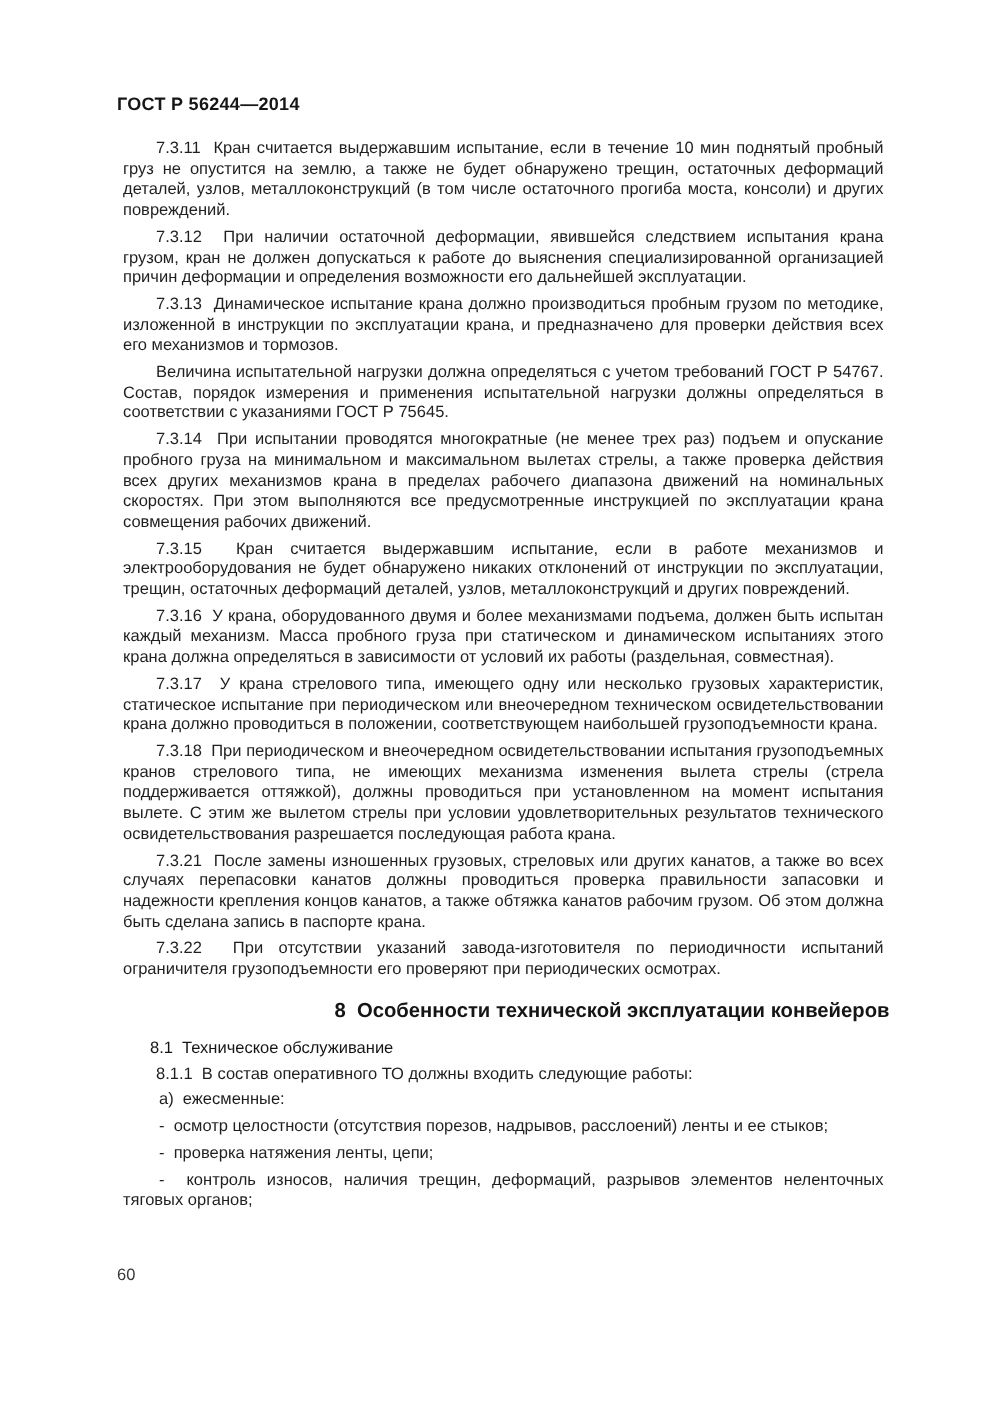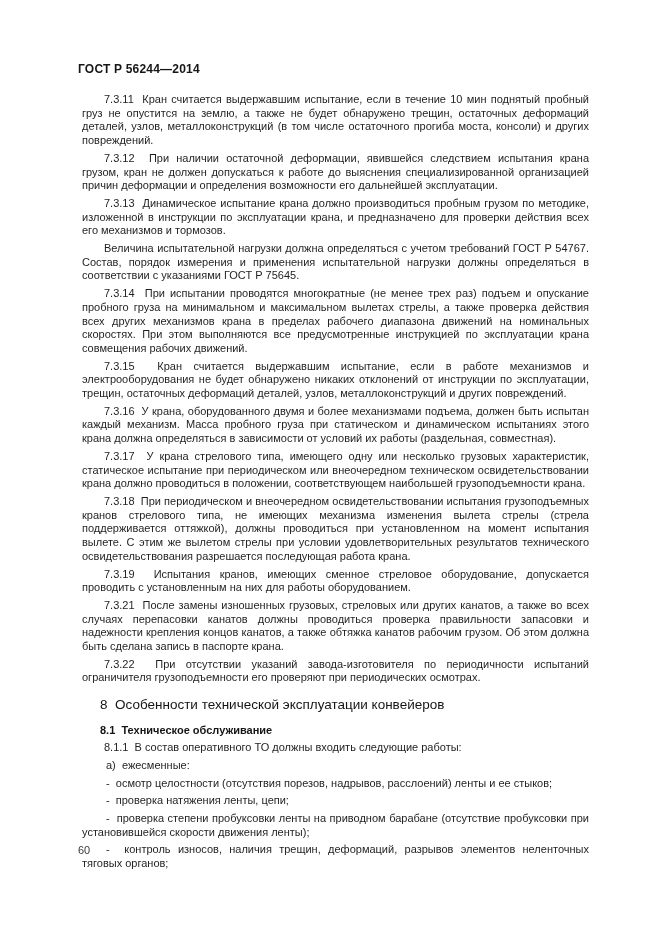--- a/index.html
+++ b/index.html
@@ -32,30 +32,30 @@
     line-height: 13.7px;
     text-align: justify;
     color: #1f1f1f;
   }
   .para {
     margin: 4px;
     text-indent: 22px;
   }
   .section-heading {
     font-size: 13.5px;
-    font-weight: normal;
+    font-weight: bold;
     line-height: 16px;
-    text-align: left;
+    text-align: right;
     text-indent: 22px;
     margin: 12px 0 10px 0;
     color: #151515;
   }
   .subsection-heading {
     font-size: 11px;
-    font-weight: bold;
+    font-weight: normal;
     line-height: 14px;
     text-align: left;
     text-indent: 22px;
     margin: 0 0 2px 0;
     color: #151515;
   }
   .list-line {
     text-indent: 24px;
   }
   .page-number {
@@ -75,30 +75,28 @@
   <div class="content">
     <p class="para">7.3.11&nbsp; Кран считается выдержавшим испытание, если в течение 10 мин поднятый пробный груз не опустится на землю, а также не будет обнаружено трещин, остаточных деформаций деталей, узлов, металлоконструкций (в том числе остаточного прогиба моста, консоли) и других повреждений.</p>
     <p class="para">7.3.12&nbsp; При наличии остаточной деформации, явившейся следствием испытания крана грузом, кран не должен допускаться к работе до выяснения специализированной организацией причин деформации и определения возможности его дальнейшей эксплуатации.</p>
     <p class="para">7.3.13&nbsp; Динамическое испытание крана должно производиться пробным грузом по методике, изложенной в инструкции по эксплуатации крана, и предназначено для проверки действия всех его механизмов и тормозов.</p>
     <p class="para">Величина испытательной нагрузки должна определяться с учетом требований ГОСТ Р 54767. Состав, порядок измерения и применения испытательной нагрузки должны определяться в соответствии с указаниями ГОСТ Р 75645.</p>
     <p class="para">7.3.14&nbsp; При испытании проводятся многократные (не менее трех раз) подъем и опускание пробного груза на минимальном и максимальном вылетах стрелы, а также проверка действия всех других механизмов крана в пределах рабочего диапазона движений на номинальных скоростях. При этом выполняются все предусмотренные инструкцией по эксплуатации крана совмещения рабочих движений.</p>
     <p class="para">7.3.15&nbsp; Кран считается выдержавшим испытание, если в работе механизмов и электрооборудования не будет обнаружено никаких отклонений от инструкции по эксплуатации, трещин, остаточных деформаций деталей, узлов, металлоконструкций и других повреждений.</p>
     <p class="para">7.3.16&nbsp; У крана, оборудованного двумя и более механизмами подъема, должен быть испытан каждый механизм. Масса пробного груза при статическом и динамическом испытаниях этого крана должна определяться в зависимости от условий их работы (раздельная, совместная).</p>
     <p class="para">7.3.17&nbsp; У крана стрелового типа, имеющего одну или несколько грузовых характеристик, статическое испытание при периодическом или внеочередном техническом освидетельствовании крана должно проводиться в положении, соответствующем наибольшей грузоподъемности крана.</p>
     <p class="para">7.3.18&nbsp; При периодическом и внеочередном освидетельствовании испытания грузоподъемных кранов стрелового типа, не имеющих механизма изменения вылета стрелы (стрела поддерживается оттяжкой), должны проводиться при установленном на момент испытания вылете. С этим же вылетом стрелы при условии удовлетворительных результатов технического освидетельствования разрешается последующая работа крана.</p>
-    <p class="para">7.3.19&nbsp; Испытания кранов, имеющих сменное стреловое оборудование, допускается проводить с установленным на них для работы оборудованием.</p>
     <p class="para">7.3.21&nbsp; После замены изношенных грузовых, стреловых или других канатов, а также во всех случаях перепасовки канатов должны проводиться проверка правильности запасовки и надежности крепления концов канатов, а также обтяжка канатов рабочим грузом. Об этом должна быть сделана запись в паспорте крана.</p>
     <p class="para">7.3.22&nbsp; При отсутствии указаний завода-изготовителя по периодичности испытаний ограничителя грузоподъемности его проверяют при периодических осмотрах.</p>
 
     <h2 class="section-heading">8&nbsp; Особенности технической эксплуатации конвейеров</h2>
     <h3 class="subsection-heading">8.1&nbsp; Техническое обслуживание</h3>
 
     <p class="para">8.1.1&nbsp; В состав оперативного ТО должны входить следующие работы:</p>
     <p class="para list-line">а)&nbsp; ежесменные:</p>
     <p class="para list-line">-&nbsp; осмотр целостности (отсутствия порезов, надрывов, расслоений) ленты и ее стыков;</p>
     <p class="para list-line">-&nbsp; проверка натяжения ленты, цепи;</p>
-    <p class="para list-line">-&nbsp; проверка степени пробуксовки ленты на приводном барабане (отсутствие пробуксовки при установившейся скорости движения ленты);</p>
     <p class="para list-line">-&nbsp; контроль износов, наличия трещин, деформаций, разрывов элементов неленточных тяговых органов;</p>
   </div>
 
   <div class="page-number">60</div>
 
 </div>
 
 </body></html>

